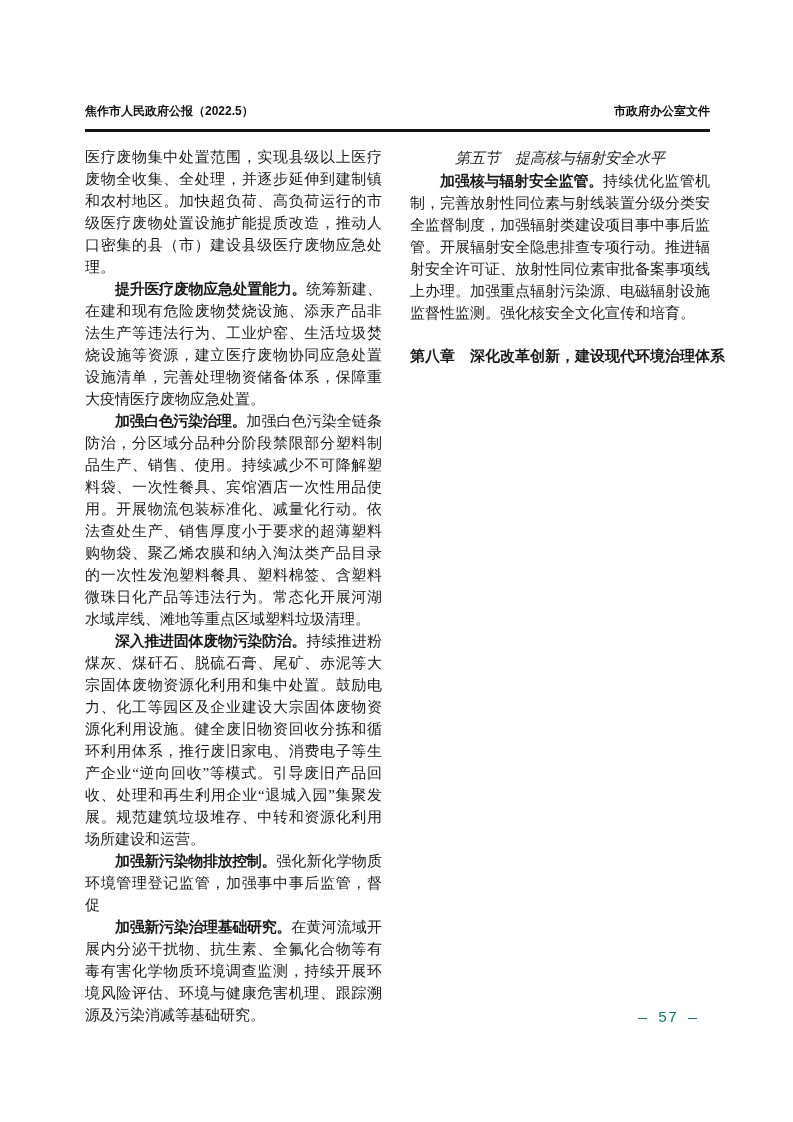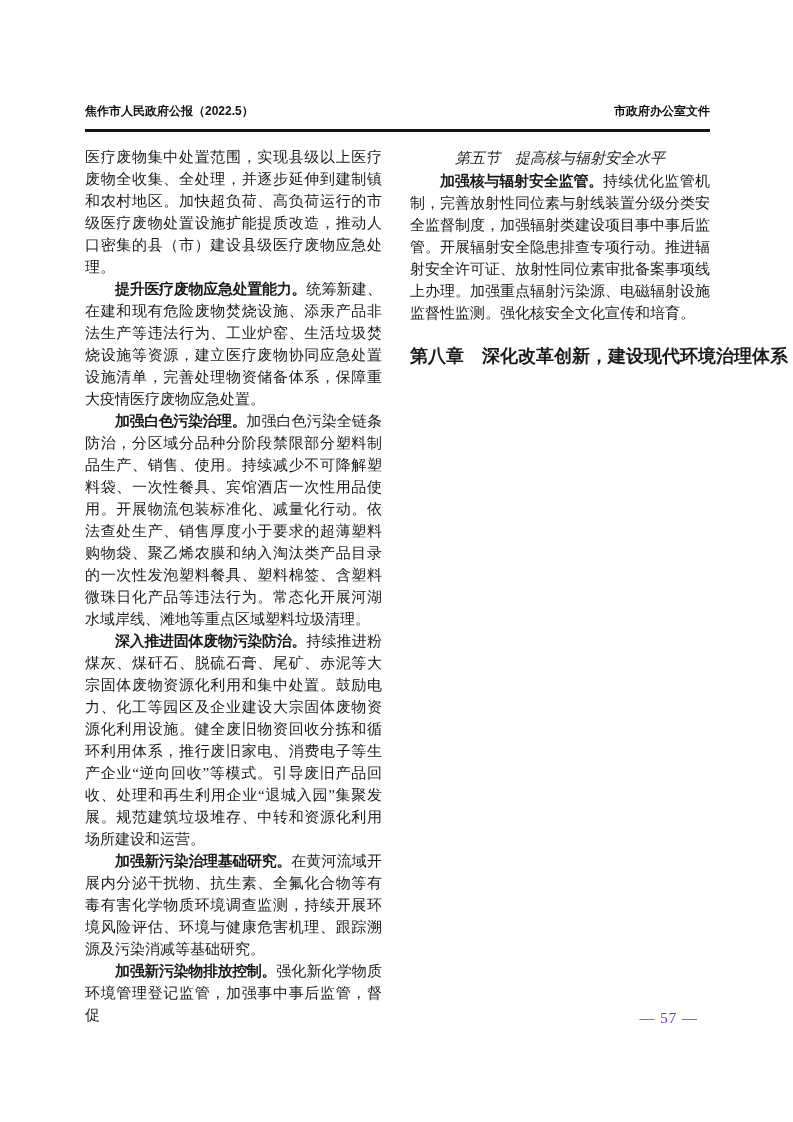--- a/index.html
+++ b/index.html
@@ -43,49 +43,49 @@
   p.section{
     text-indent:0;text-align:center;
     font-style:italic;
     font-family:"Liberation Serif","DejaVu Serif",serif;
     margin:1px 0 1px 0 !important;
   }
   p.chapter{
     text-indent:0;text-align:center;
     font-style:normal;
     font-family:"Liberation Sans","DejaVu Sans",sans-serif;
-    font-weight:700;font-size:18px;
+    font-weight:700;font-size:15px;
     white-space:nowrap;
     margin:21px 0 21px 0 !important;
   }
   .page-number{
     position:absolute;top:1010px;right:95px;
-    font-size:15px;letter-spacing:1px;color:#6d28d9;
-    font-family:Liberation Serif, serif;
+    font-size:15px;letter-spacing:1px;color:#0f766e;
+    font-family:Liberation Mono, monospace;
   }
 </style>
 </head>
 <body>
 
 <div class="page">
 
   <div class="header">
     <span>焦作市人民政府公报（2022.5）</span>
     <span>市政府办公室文件</span>
   </div>
   <div class="header-rule"></div>
 
   <div class="bodywrap">
     <div class="col" id="col-left">
         <p class="cont">医疗废物集中处置范围，实现县级以上医疗废物全收集、全处理，并逐步延伸到建制镇和农村地区。加快超负荷、高负荷运行的市级医疗废物处置设施扩能提质改造，推动人口密集的县（市）建设县级医疗废物应急处理。</p>
         <p class="para"><b>提升医疗废物应急处置能力。</b><span>统筹新建、在建和现有危险废物焚烧设施、添汞产品非法生产等违法行为、工业炉窑、生活垃圾焚烧设施等资源，建立医疗废物协同应急处置设施清单，完善处理物资储备体系，保障重大疫情医疗废物应急处置。</span></p>
         <p class="para"><b>加强白色污染治理。</b><span>加强白色污染全链条防治，分区域分品种分阶段禁限部分塑料制品生产、销售、使用。持续减少不可降解塑料袋、一次性餐具、宾馆酒店一次性用品使用。开展物流包装标准化、减量化行动。依法查处生产、销售厚度小于要求的超薄塑料购物袋、聚乙烯农膜和纳入淘汰类产品目录的一次性发泡塑料餐具、塑料棉签、含塑料微珠日化产品等违法行为。常态化开展河湖水域岸线、滩地等重点区域塑料垃圾清理。</span></p>
         <p class="para"><b>深入推进固体废物污染防治。</b><span>持续推进粉煤灰、煤矸石、脱硫石膏、尾矿、赤泥等大宗固体废物资源化利用和集中处置。鼓励电力、化工等园区及企业建设大宗固体废物资源化利用设施。健全废旧物资回收分拣和循环利用体系，推行废旧家电、消费电子等生产企业“逆向回收”等模式。引导废旧产品回收、处理和再生利用企业“退城入园”集聚发展。规范建筑垃圾堆存、中转和资源化利用场所建设和运营。</span></p>
+        <p class="para"><b>加强新污染物排放控制。</b><span>强化新化学物质环境管理登记监管，加强事中事后监管，督促</span></p>
         <p class="para"><b>加强新污染治理基础研究。</b><span>在黄河流域开展内分泌干扰物、抗生素、全氟化合物等有毒有害化学物质环境调查监测，持续开展环境风险评估、环境与健康危害机理、跟踪溯源及污染消减等基础研究。</span></p>
-        <p class="para"><b>加强新污染物排放控制。</b><span>强化新化学物质环境管理登记监管，加强事中事后监管，督促</span></p>
       </div>
     <div class="col" id="col-right">
         <p class="section">第五节　提高核与辐射安全水平</p>
         <p class="para"><b>加强核与辐射安全监管。</b><span>持续优化监管机制，完善放射性同位素与射线装置分级分类安全监督制度，加强辐射类建设项目事中事后监管。开展辐射安全隐患排查专项行动。推进辐射安全许可证、放射性同位素审批备案事项线上办理。加强重点辐射污染源、电磁辐射设施监督性监测。强化核安全文化宣传和培育。</span></p>
         <p class="chapter">第八章　深化改革创新，建设现代环境治理体系</p>
       </div>
   </div>
 
   <div class="page-number">— 57 —</div>
 

